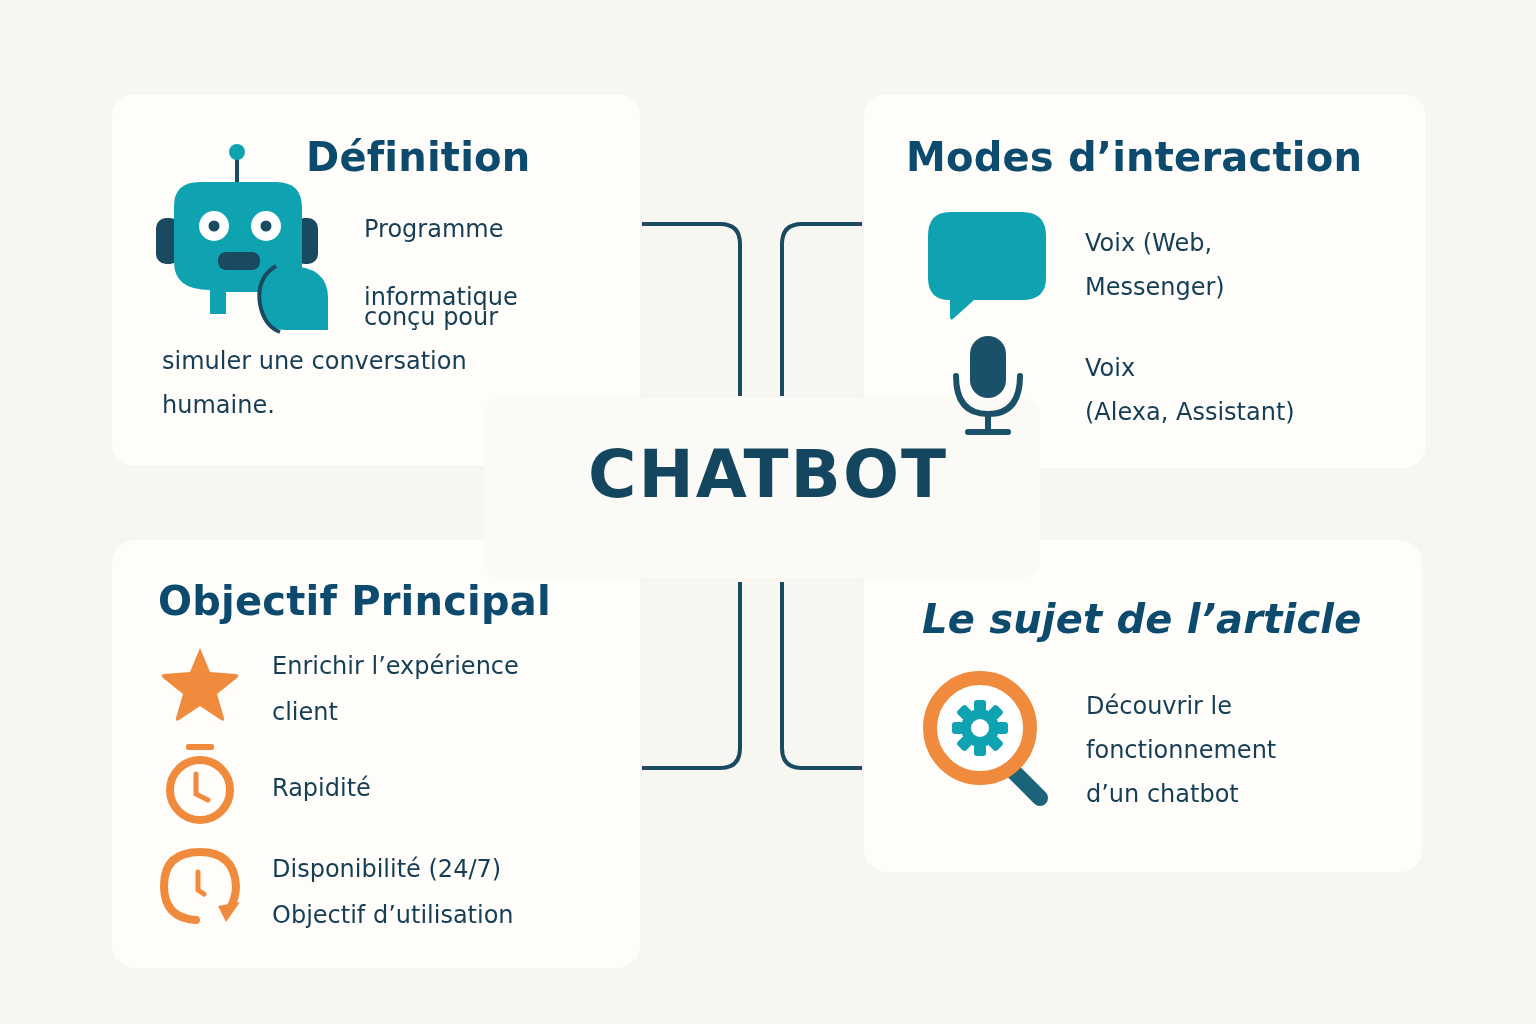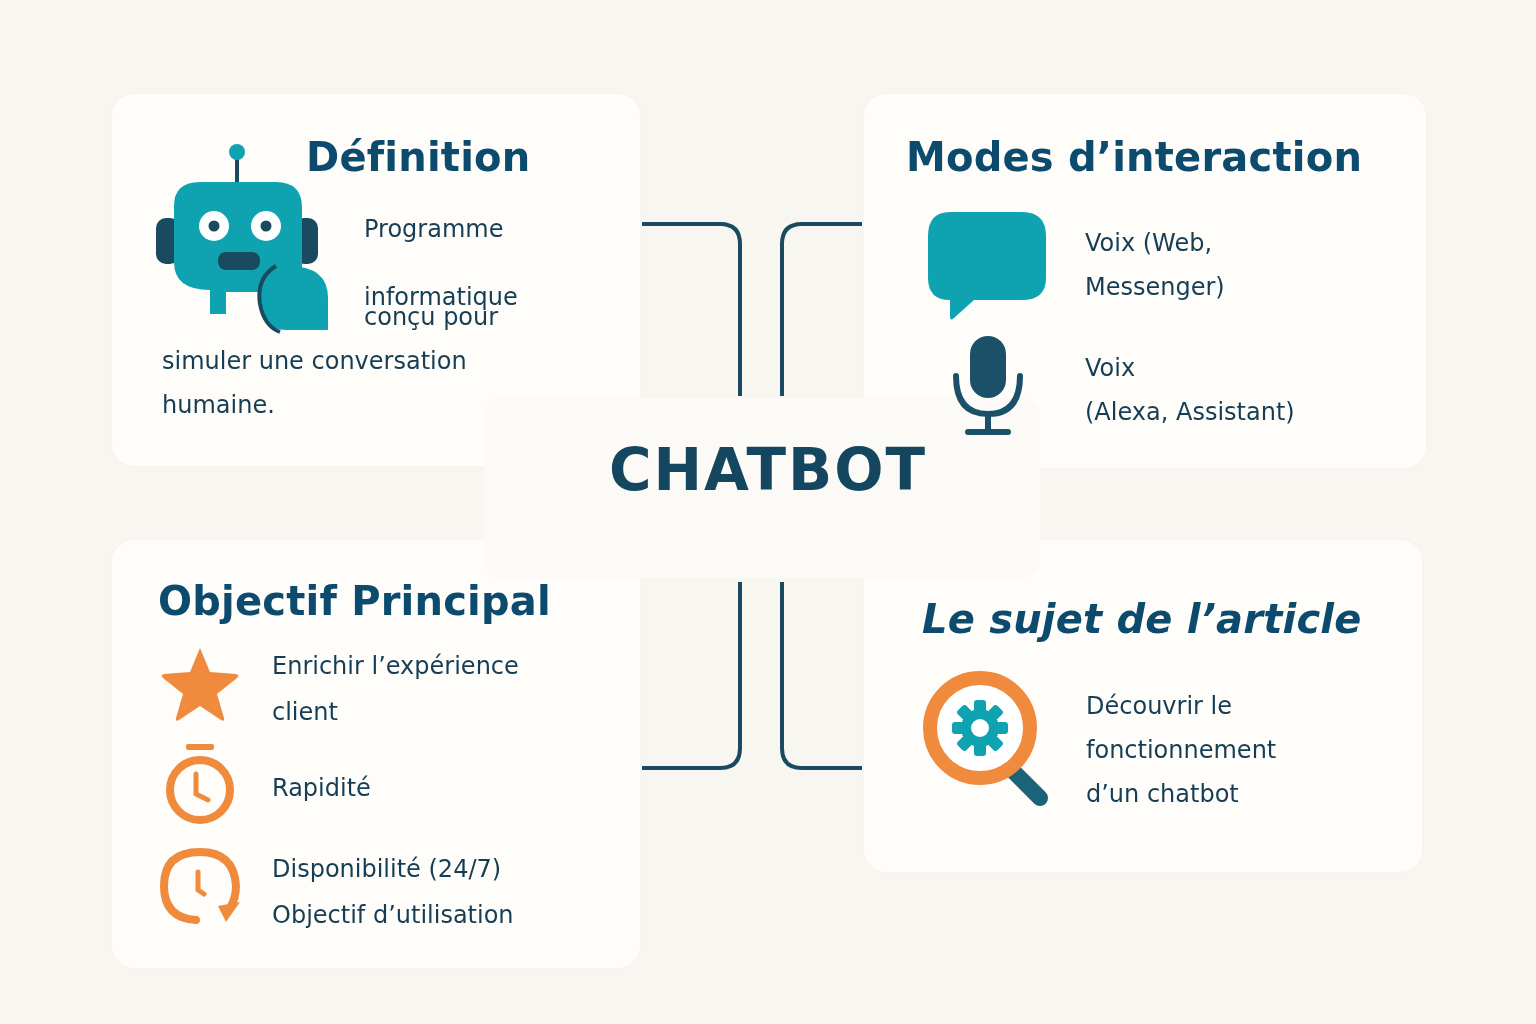--- a/index.html
+++ b/index.html
@@ -48,21 +48,21 @@
       white-space: nowrap;
     }
 
     #center-title {
       position: absolute;
       left: 0; right: 0;
       top: 436px;
       text-align: center;
       font-family: "DejaVu Sans", sans-serif;
       font-weight: bold;
-      font-size: 58px;
+      font-size: 66px;
       letter-spacing: 2px;
       color: #14475f;
     }
 
     svg.abs { position: absolute; overflow: visible; }
   </style>
 </head>
 <body>
 
 <div class="card" id="card-definition"></div>

